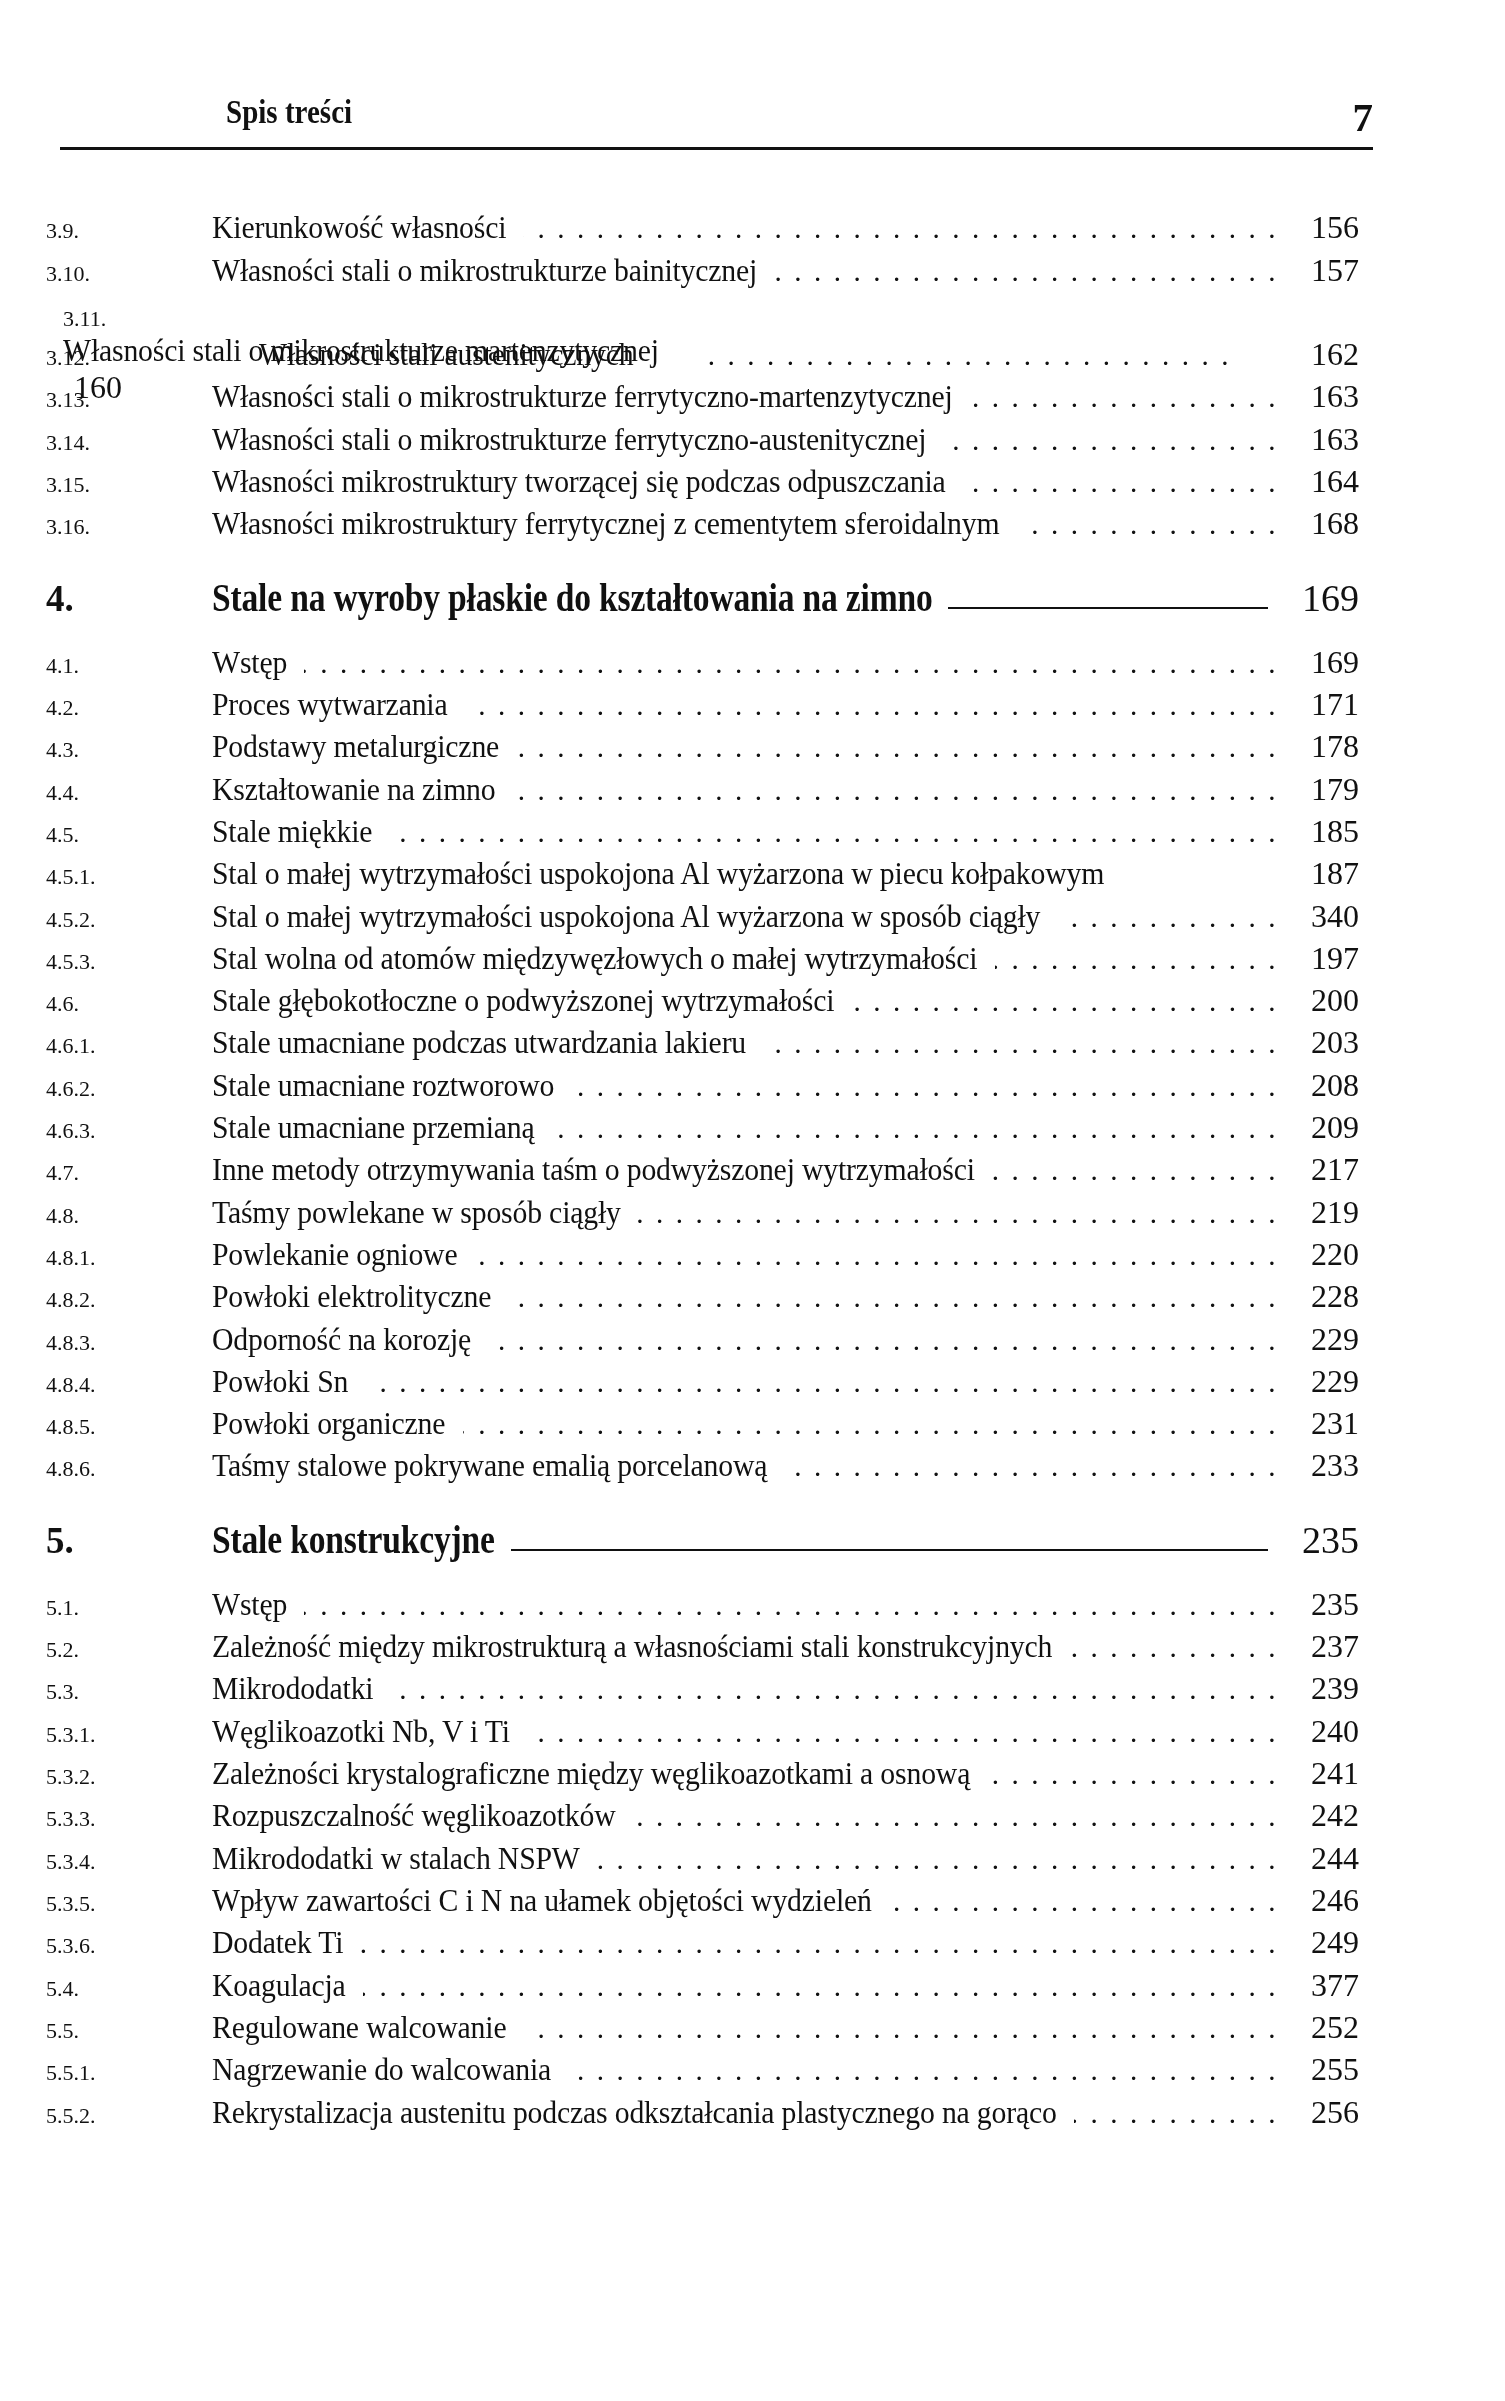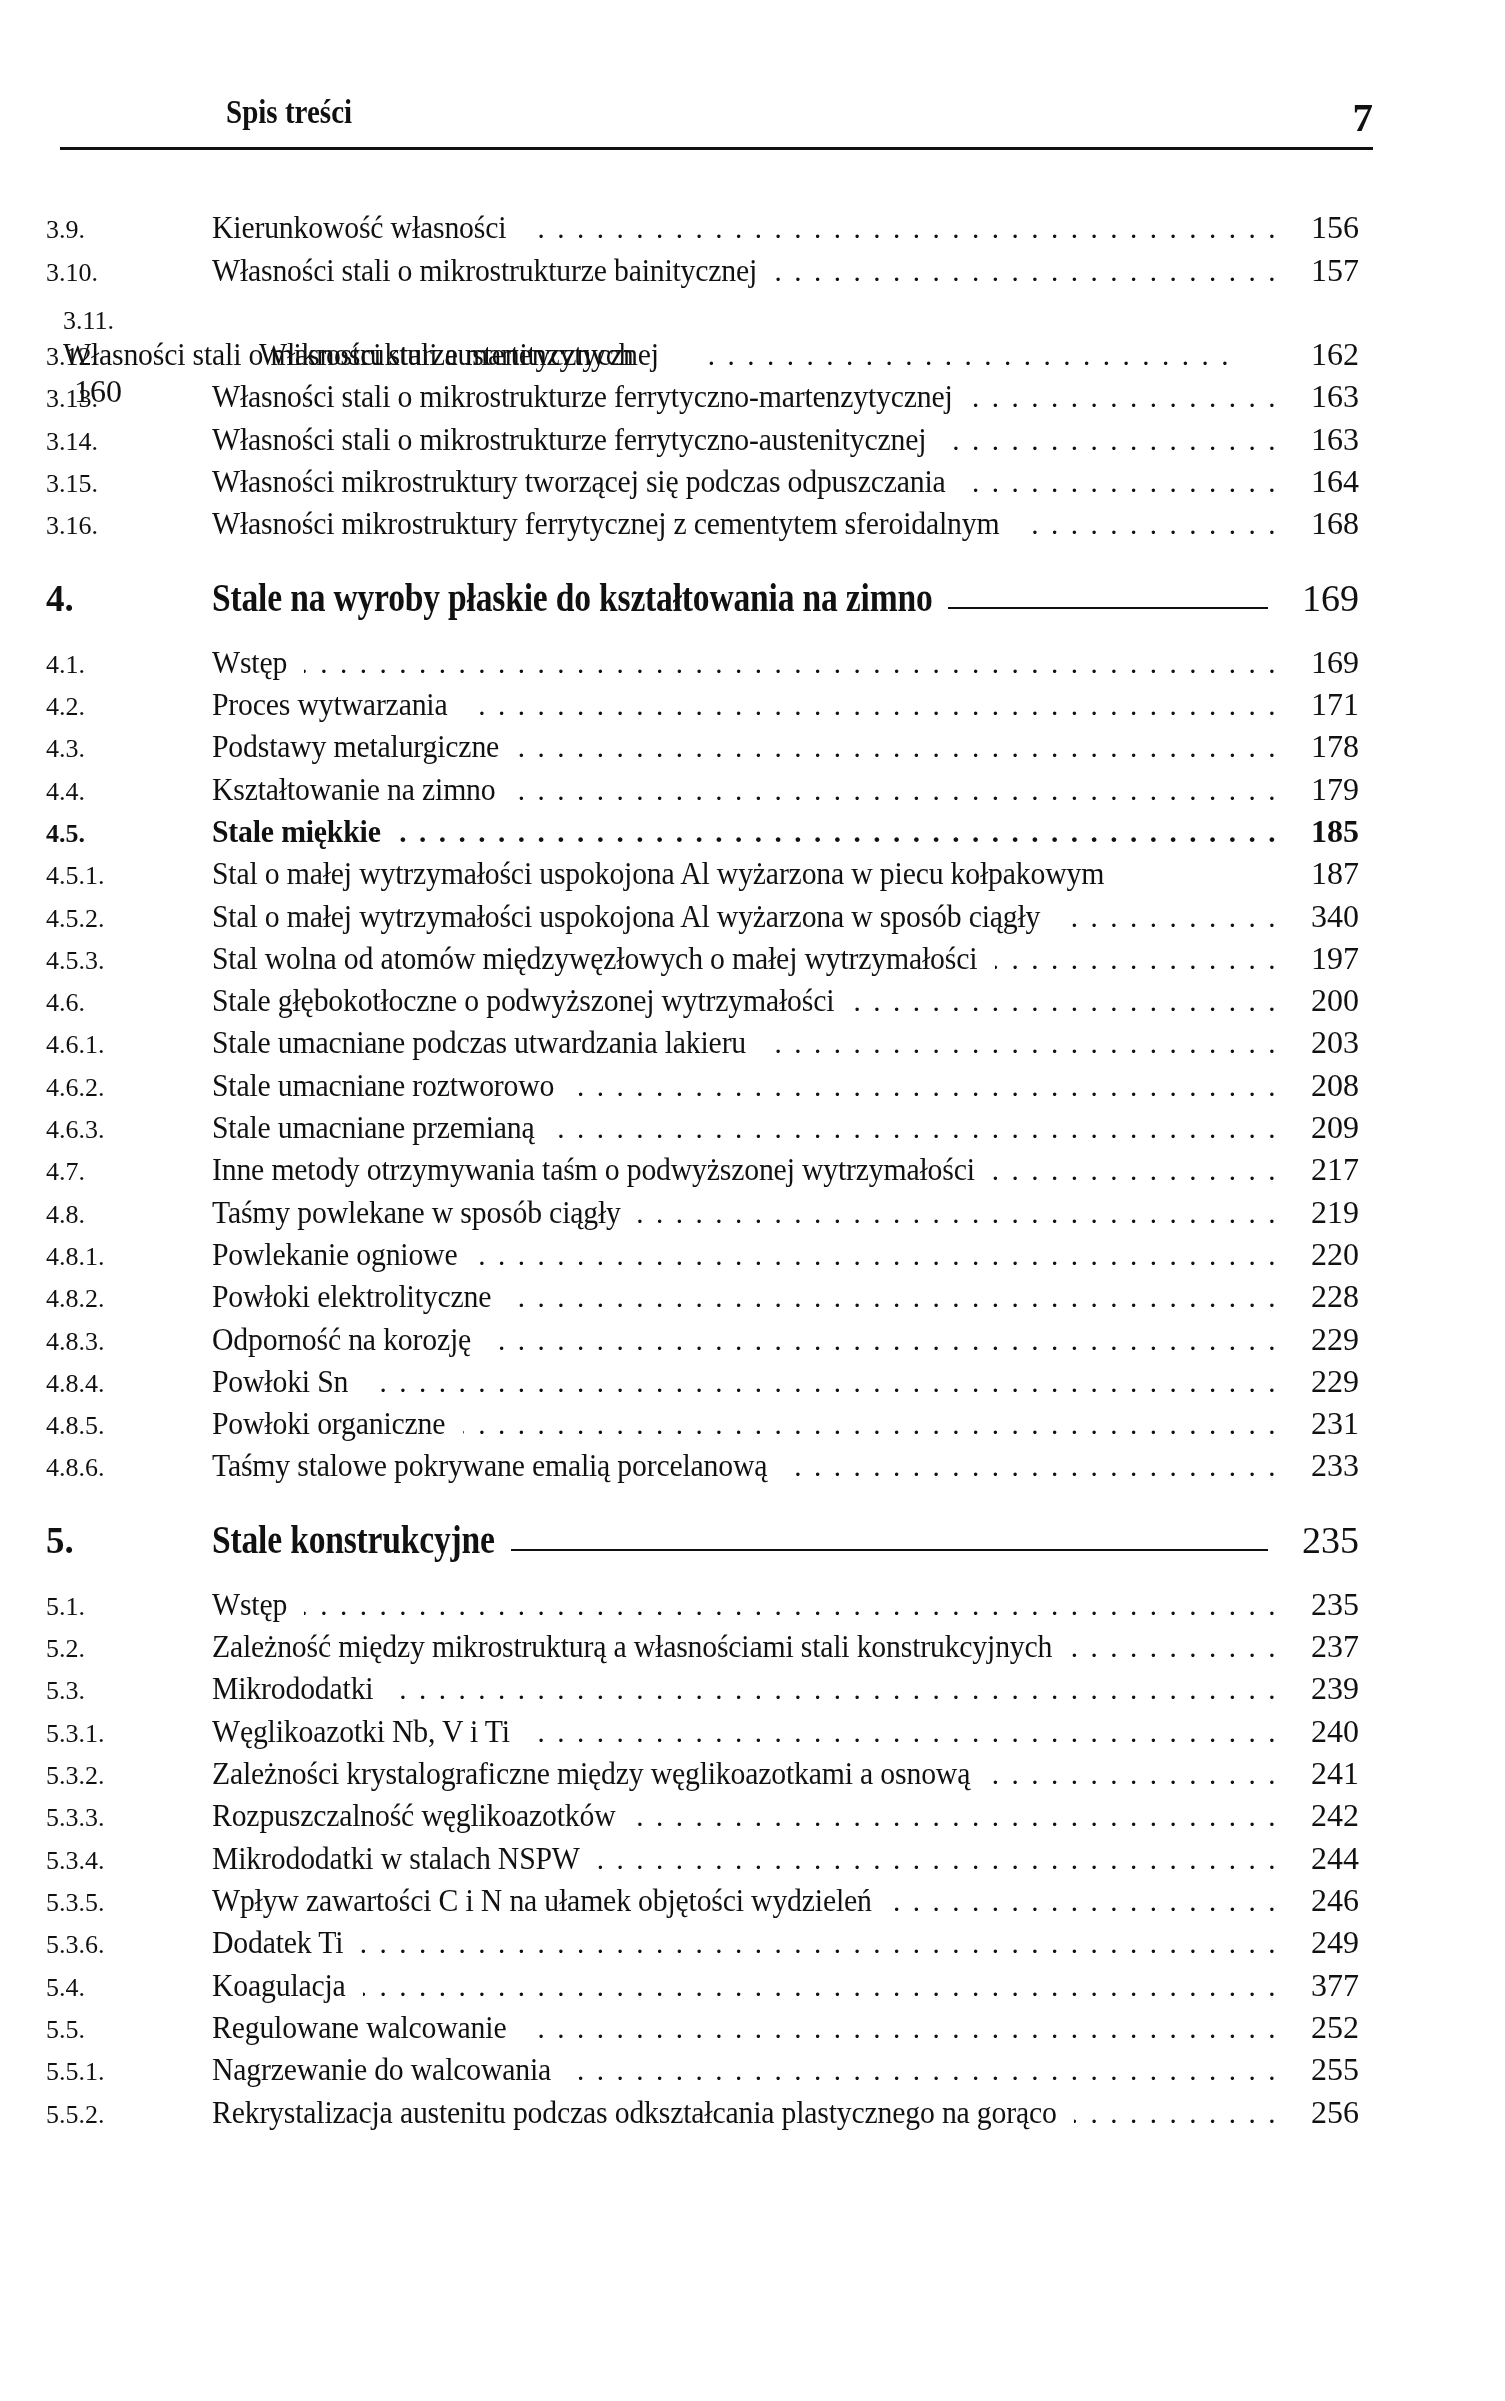--- a/index.html
+++ b/index.html
@@ -17,21 +17,21 @@
     }
     .header-page {
       position: absolute; right: 0; top: 6.6px; font-size: 41px; font-weight: bold;
     }
     .toc { position: absolute; left: 0; top: 0; width: 100%; }
     .row {
       position: absolute; left: 46px; width: 1313px; height: 42px;
       display: flex; align-items: baseline;
     }
     .num {
-      width: 166px; flex: none; font-size: 26px;
+      width: 166px; flex: none; font-size: 22px;
       font-family: "Liberation Serif", "DejaVu Serif", serif;
     }
     .title {
       flex: none; font-size: 32px; white-space: nowrap;
       transform-origin: left; letter-spacing: -0.2px;
     }
     .leader {
       flex: 1 1 auto; overflow: hidden; white-space: nowrap; font-size: 29px;
       letter-spacing: 12.5px; margin: 0 12px 0 17px; text-align: right; direction: rtl;
     }
@@ -126,21 +126,21 @@
       <span class="title" style="transform: scaleX(0.93); margin-right: -21.3px;">Podstawy metalurgiczne</span>
       <span class="leader">............................................................</span>
       <span class="page">178</span>
     </div>
     <div class="row" style="top: 771px;">
       <span class="num">4.4.</span>
       <span class="title" style="transform: scaleX(0.93); margin-right: -21px;">Kształtowanie na zimno</span>
       <span class="leader">............................................................</span>
       <span class="page">179</span>
     </div>
-    <div class="row" style="top: 813px; font-weight: bold;">
+    <div class="row" style="top: 813px;">
       <span class="num">4.5.</span>
       <span class="title" style="transform: scaleX(0.93); margin-right: -12px;">Stale miękkie</span>
       <span class="leader">............................................................</span>
       <span class="page">185</span>
     </div>
     <div class="row" style="top: 855px;">
       <span class="num">4.5.1.</span>
       <span class="title" style="transform: scaleX(0.93); margin-right: -66px;">Stal o małej wytrzymałości uspokojona Al wyżarzona w piecu kołpakowym</span>
       <span class="leader"></span>
       <span class="page">187</span>

